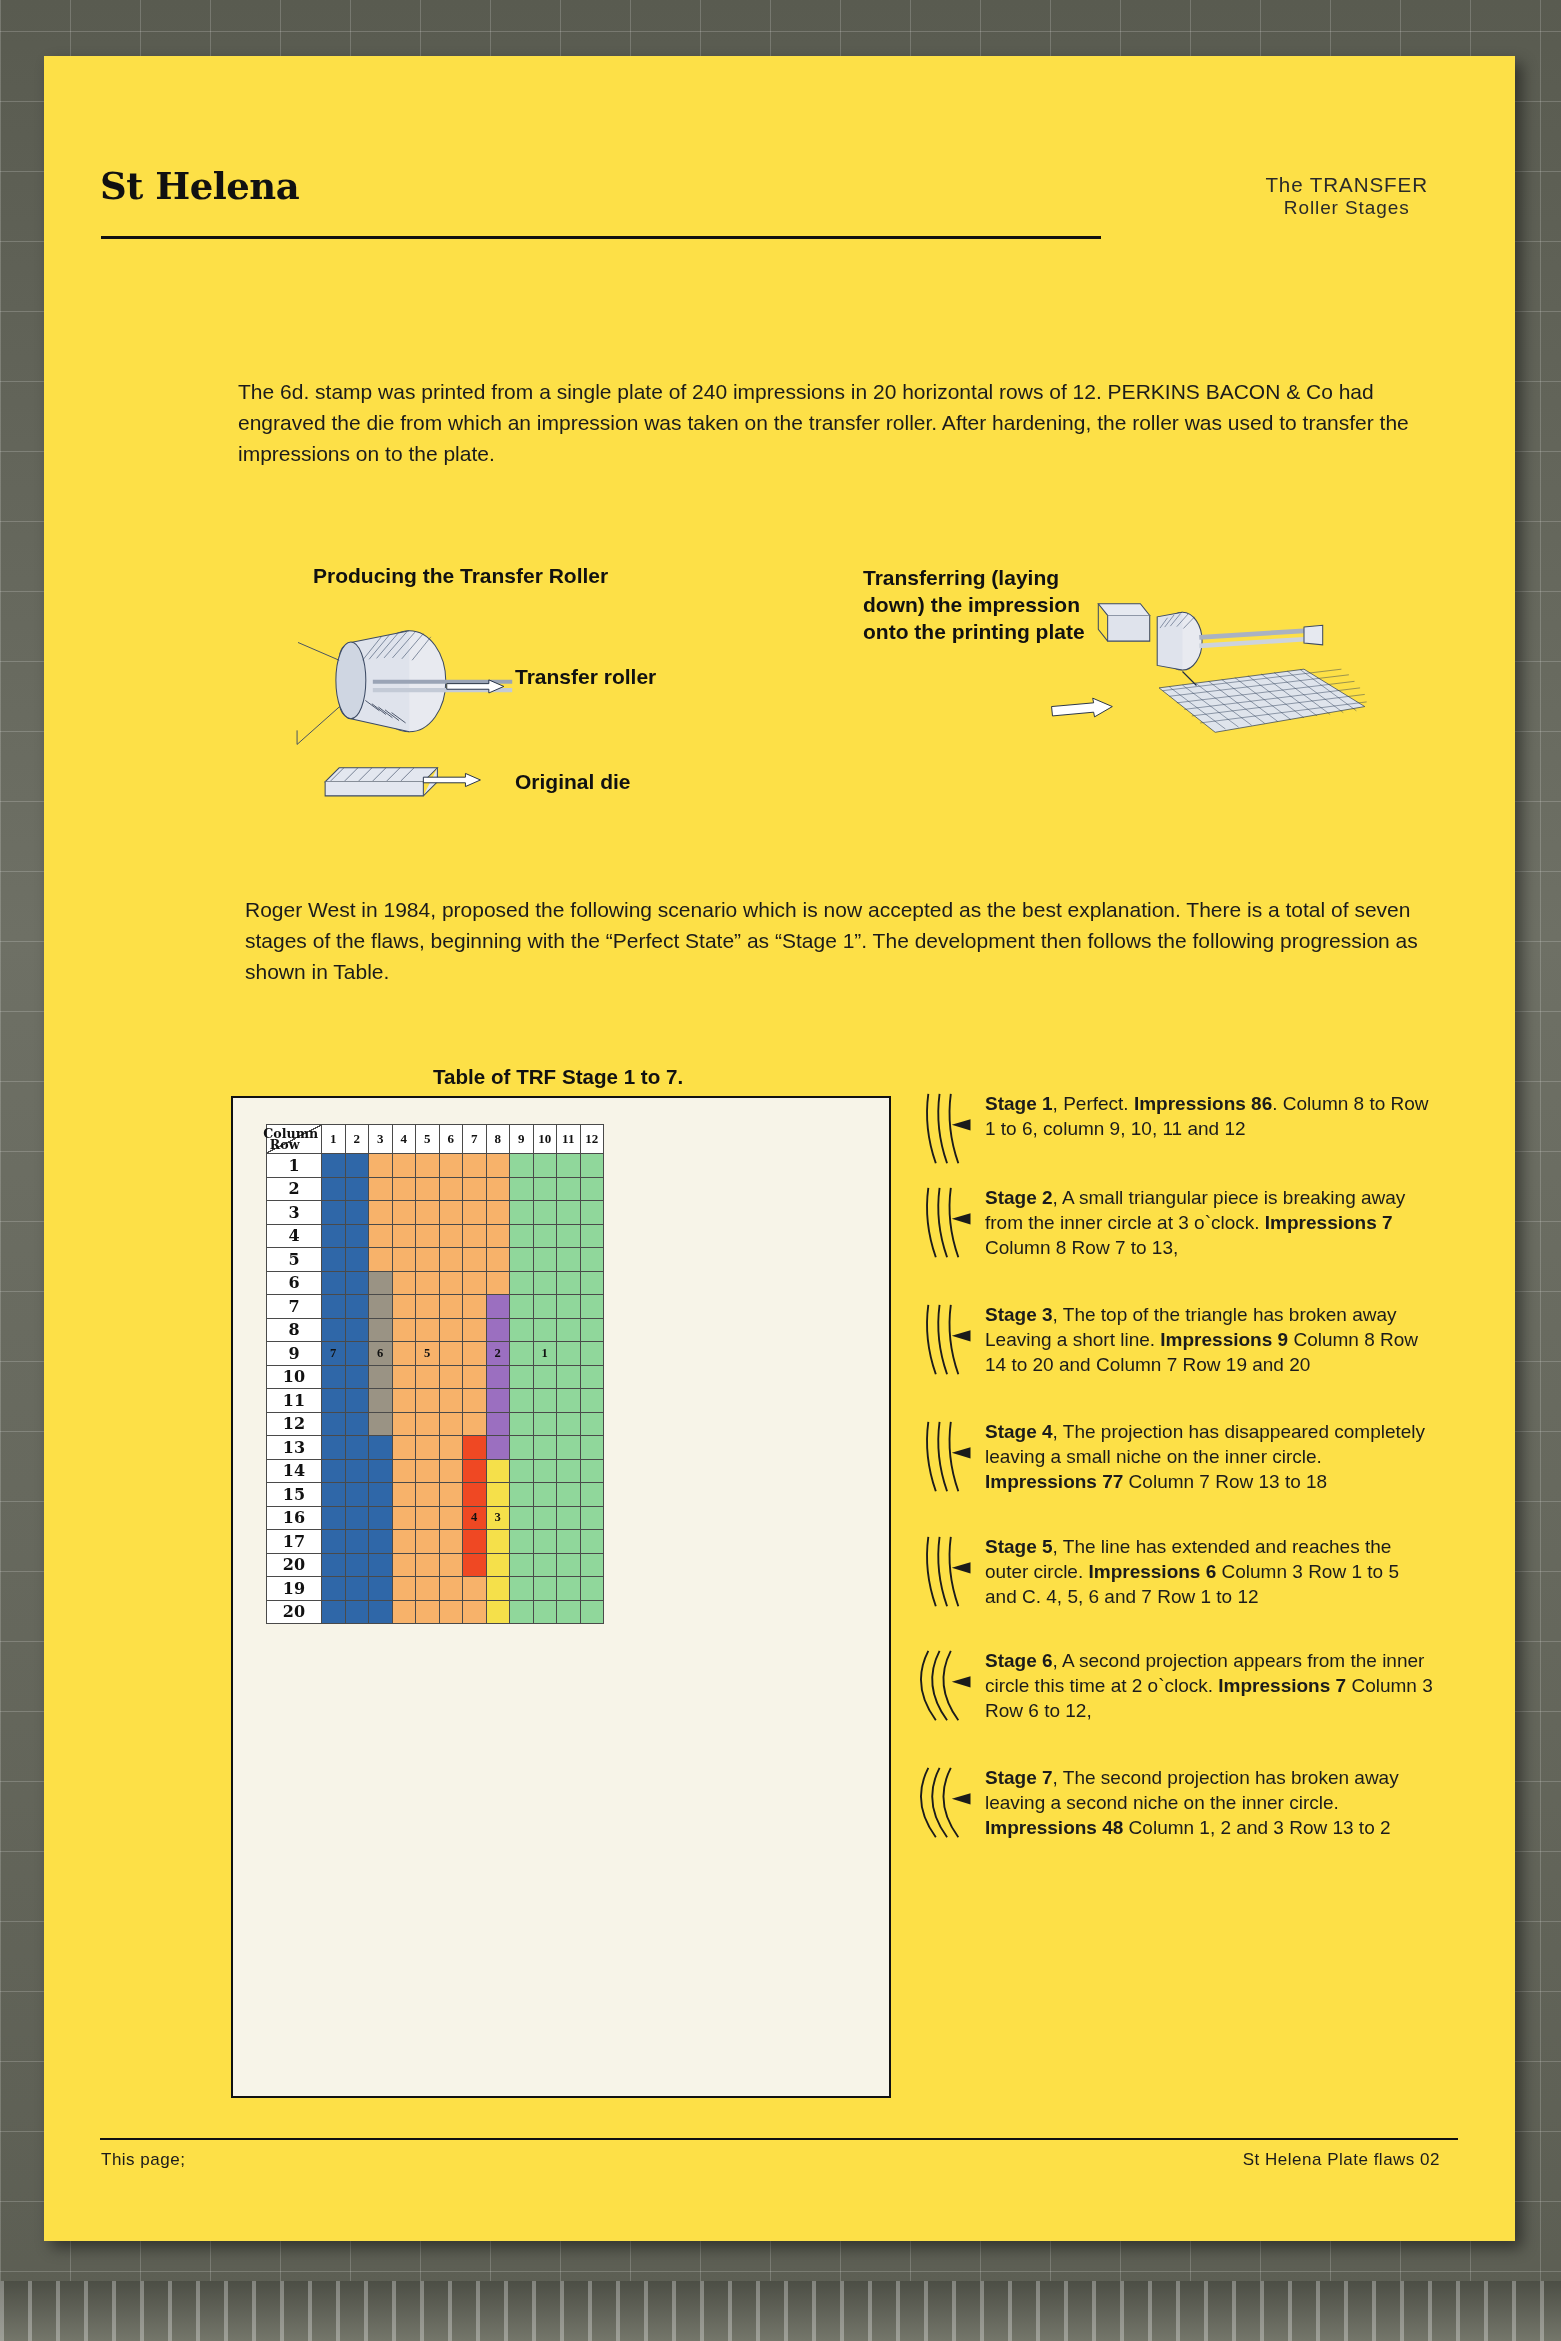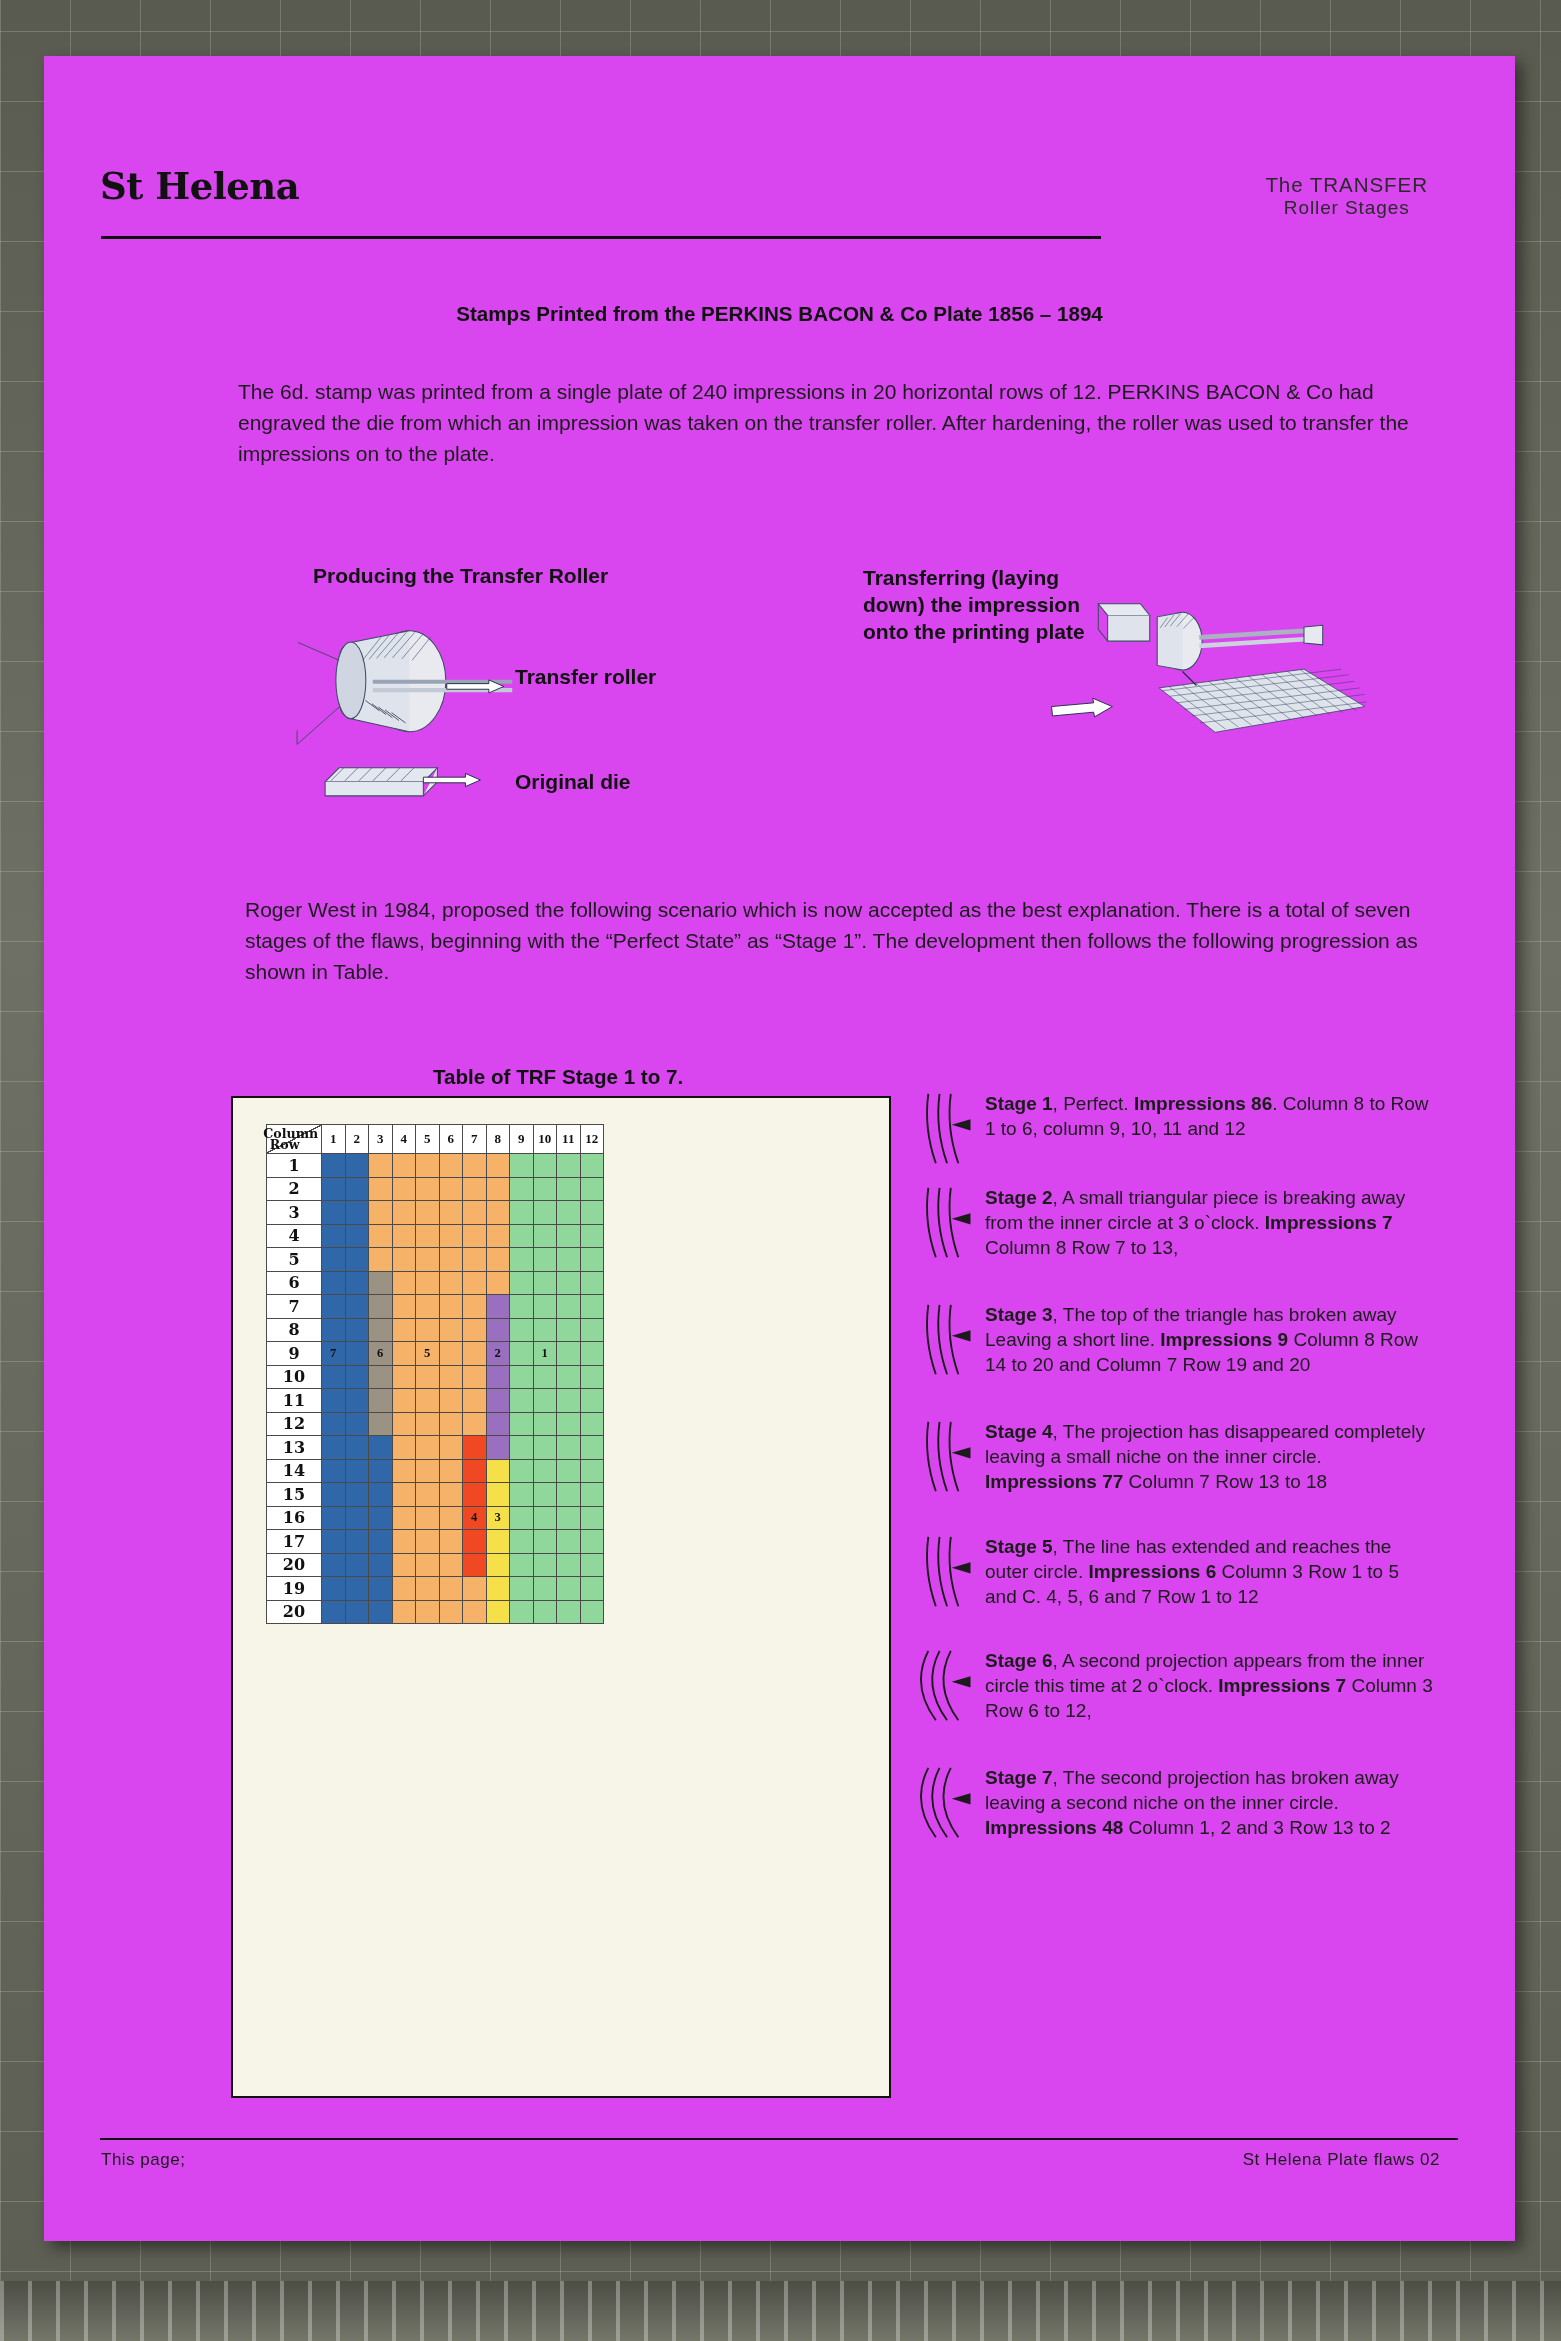--- a/index.html
+++ b/index.html
@@ -22,21 +22,21 @@
     position:absolute;left:0;bottom:0;width:1561px;height:61px;
     background:
       repeating-linear-gradient(90deg, rgba(255,255,255,.30) 0 3.7px, rgba(0,0,0,0) 3.7px 28px),
       linear-gradient(180deg,#4c4e45,#75776b);
   }
   
   .page{
     position:absolute;
     left:44px;top:56px;
     width:1471px;height:2185px;
-    background:#d946ef;
+    background:#fde047;
     box-shadow:6.6px 6.6px 14px rgba(0,0,0,.45);
   }
   .page-inner{position:relative;width:100%;height:100%;}
 
   
   .hdr-title{
     position:absolute;left:56px;top:108px;
     font-family:"DejaVu Serif", serif;
     font-weight:bold;font-size:37px;color:#111;
     letter-spacing:-0.5px;
@@ -168,21 +168,20 @@
 <div class="page">
  <div class="page-inner">
 
   <div class="hdr-title">St Helena</div>
   <div class="hdr-right">
     <div class="l1">The TRANSFER</div>
     <div>Roller Stages</div>
   </div>
   <div class="hdr-rule"></div>
 
-  <div class="sub-title">Stamps Printed from the PERKINS BACON &amp; Co Plate 1856 – 1894</div>
 
   <div class="para1">The 6d. stamp was printed from a single plate of 240 impressions in 20 horizontal rows of 12. PERKINS BACON &amp; Co  had engraved the die  from which an impression  was taken  on the transfer roller. After hardening, the roller was used to transfer the impressions on to the plate.</div>
 
   <div class="cap-left">Producing the Transfer Roller</div>
   <div class="illo" style="left:225px;top:534px;">
     <svg width="290" height="220" viewBox="0 0 620 470">
       <g stroke="#3c4a63" fill="none" stroke-width="2.2">
         <ellipse cx="300" cy="195" rx="78" ry="108" fill="#e8eaf0"></ellipse>
         <path d="M300 87 L175 112 Q150 118 150 150 L150 235 Q150 268 175 275 L300 303" fill="#dfe3ec"></path>
         <ellipse cx="175" cy="193" rx="32" ry="82" fill="#cfd6e2"></ellipse>

